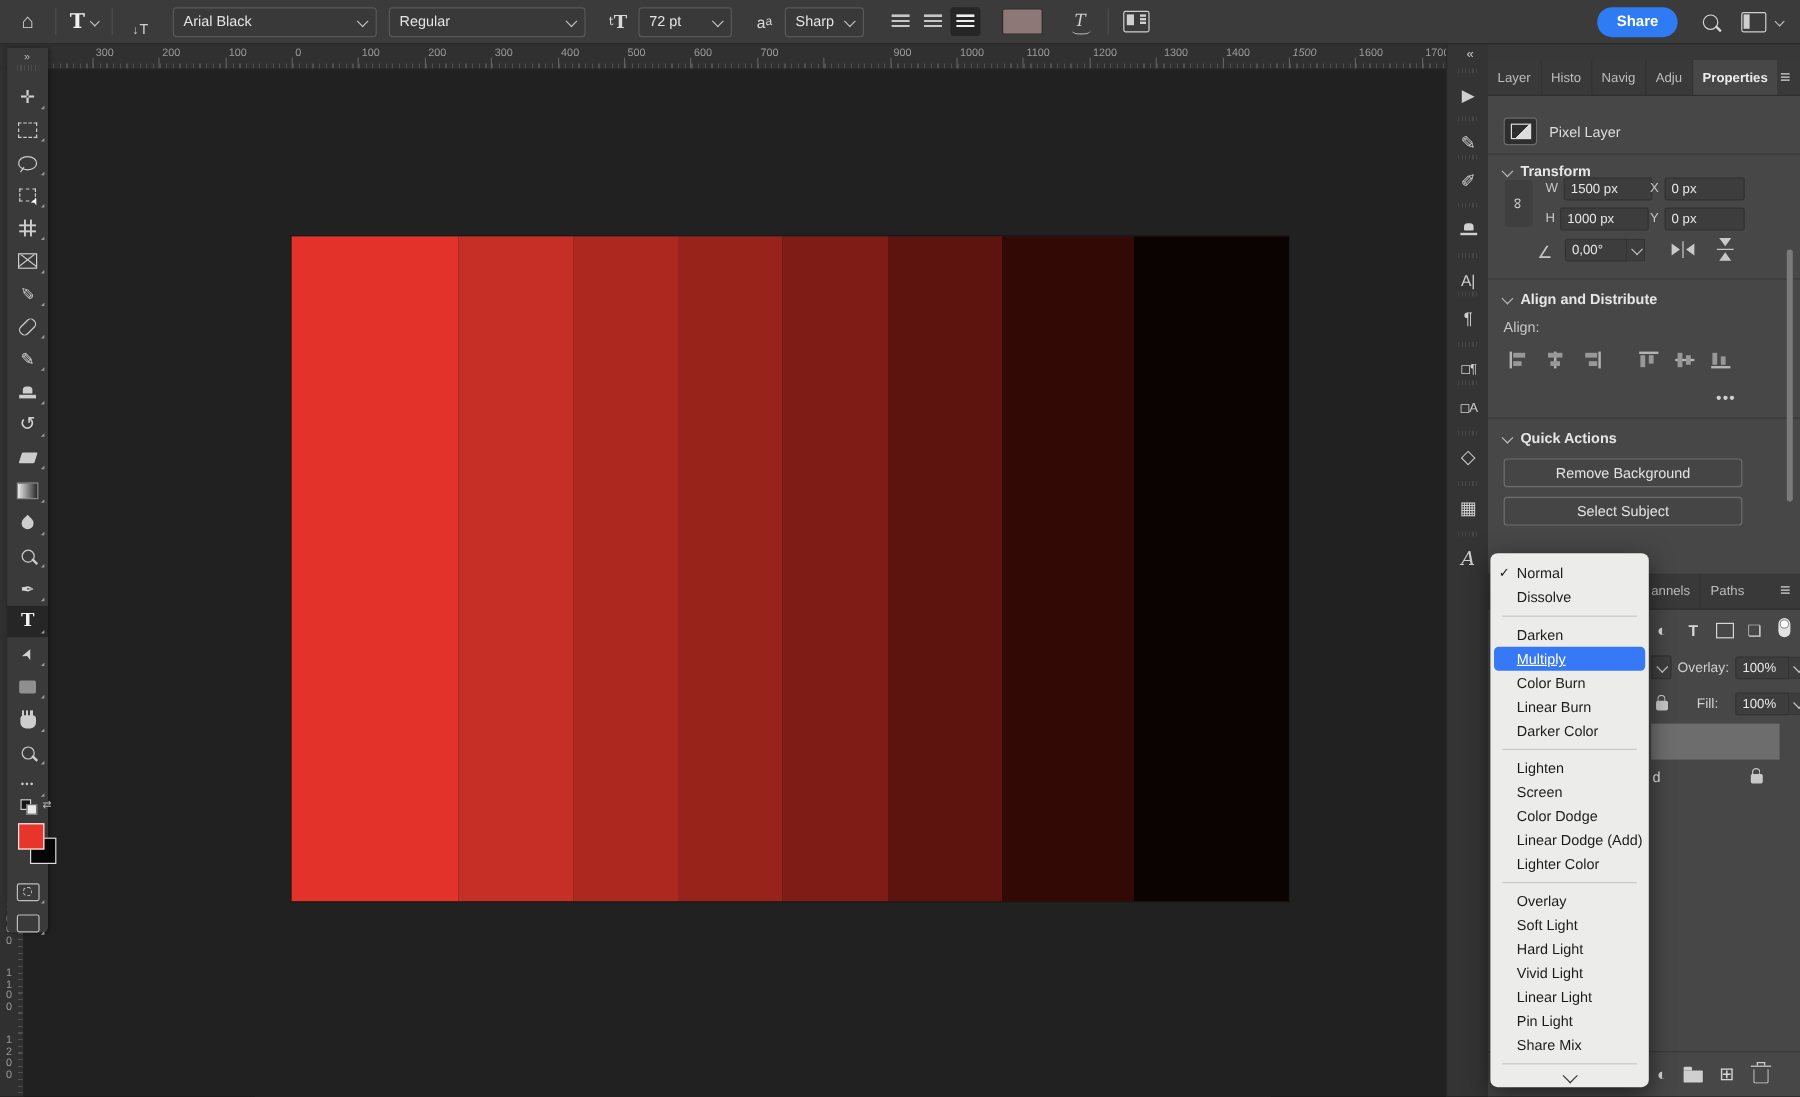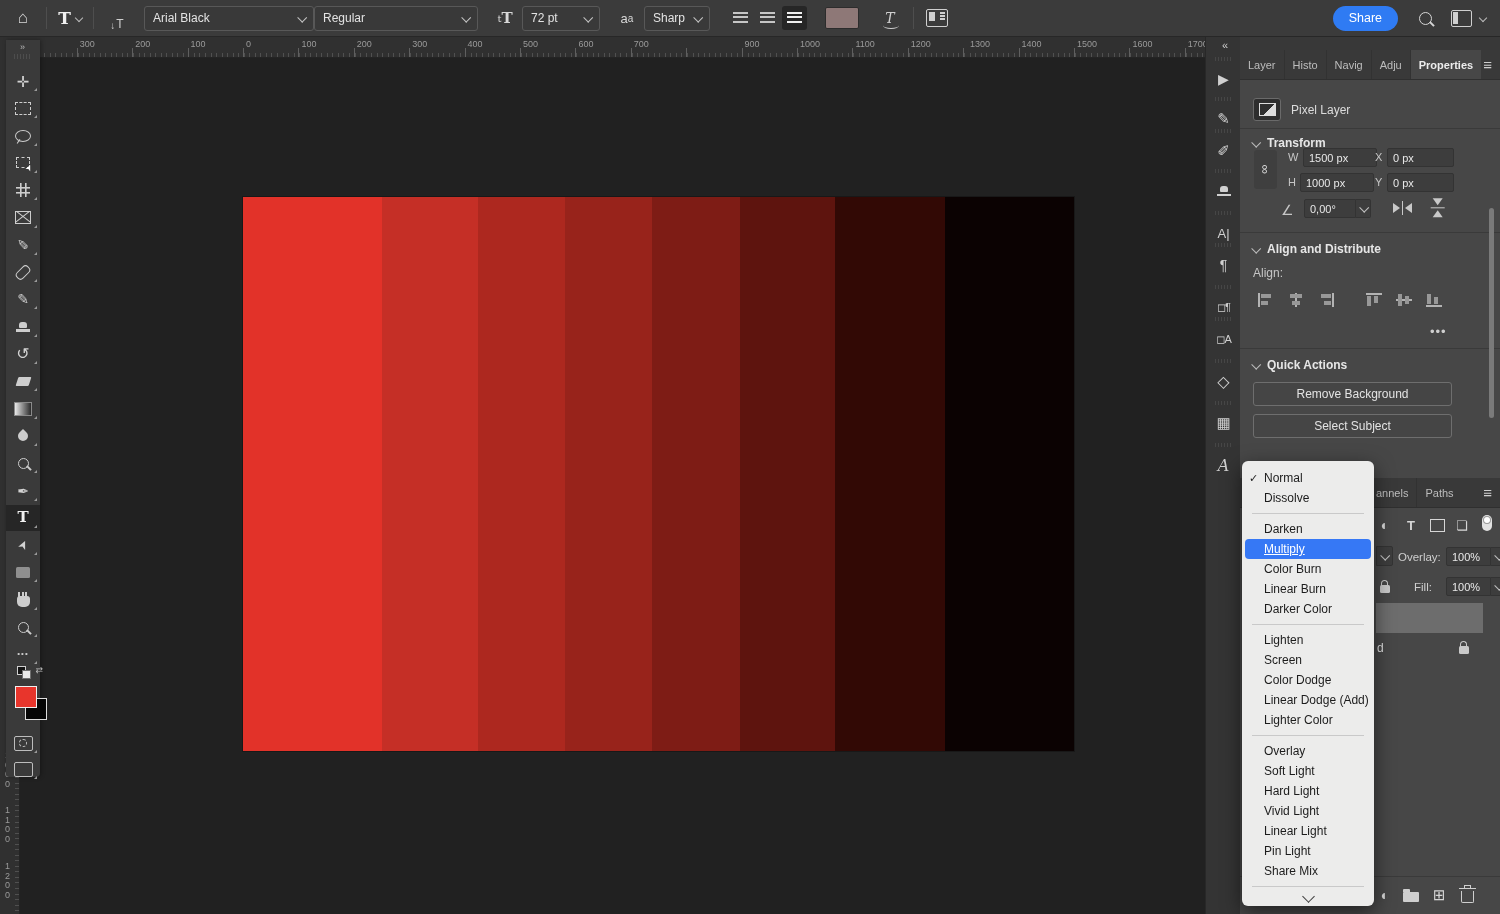--- a/index.html
+++ b/index.html
@@ -25,21 +25,21 @@
   .algn .bars{width:15px;height:13px}
   .algn .bars{background:repeating-linear-gradient(#c6c6c6 0 2px,transparent 2px 4.3px)}
   .algn.active{background:#262626}
   .algn.active .bars{background:repeating-linear-gradient(#efefef 0 2px,transparent 2px 4.3px)}
   .swatch{width:32px;height:20px;border-radius:2px;border:1px solid #2c2c2c}
   .warp{position:relative;font-family:"DejaVu Serif",serif;font-style:italic;font-size:14px;color:#cfcfcf}
   .warp::after{content:"";position:absolute;left:-2px;bottom:-3px;width:16px;height:6px;border-bottom:1.5px solid #cfcfcf;border-radius:50%}
   .panelsicon{width:20px;height:16px;border:1.5px solid #cfcfcf;border-radius:2px;position:relative}
   .panelsicon::before{content:"";position:absolute;left:2px;top:2px;width:6px;height:9px;background:#cfcfcf}
   .panelsicon::after{content:"";position:absolute;right:2px;top:2px;width:5px;height:2px;box-shadow:0 3px 0 #cfcfcf,0 6px 0 #cfcfcf;background:#cfcfcf}
-  .share{height:25px;padding:0 16px;border-radius:13px;background:#2f7bf3;color:#fff;font-size:12.5px;font-weight:normal;
+  .share{height:25px;padding:0 16px;border-radius:13px;background:#2f7bf3;color:#fff;font-size:12.5px;font-weight:bold;
          display:flex;align-items:center;margin-left:auto}
   .mag{width:11px;height:11px;border:1.8px solid #d6d6d6;border-radius:50%;position:relative}
   .mag::after{content:"";position:absolute;left:9px;top:10px;width:6px;height:1.8px;background:#d6d6d6;transform:rotate(45deg)}
   .wsicon{width:19px;height:15px;border:1.5px solid #cfcfcf;border-radius:2px;position:relative}
   .wsicon::before{content:"";position:absolute;left:1.5px;top:1.5px;bottom:1.5px;width:5px;background:#cfcfcf}
   
   .hruler{position:absolute;left:0;top:36px;width:1205px;height:21px;background:#303030;border-bottom:1px solid #242424;overflow:hidden;z-index:10}
   .hruler .ticks{position:absolute;left:0;right:0;bottom:0;height:4px;
     background:repeating-linear-gradient(90deg,#505050 0 1px,transparent 1px 5.54px)}
   .tickM{position:absolute;bottom:0;width:1px;height:9px;background:#5f5f5f}
@@ -201,21 +201,21 @@
     </div>
     <div class="sep"></div>
     <div class="obtn orient">
       <span class="ar">↓</span>
       <span>T</span>
     </div>
     <div class="fld" style="width:152px;margin-left:14px">
       <span>Arial Black</span>
       <span class="chev"></span>
     </div>
-    <div class="fld" style="width:146px;">
+    <div class="fld" style="width:146px;margin-left:10px">
       <span>Regular</span>
       <span class="chev"></span>
     </div>
     <div class="obtn tT" style="margin-left:14px">
       <span class="s1">t</span>
         <span class="s2">T</span>
     </div>
     <div class="fld" style="width:60px;margin-left:4px">
       <span>72 pt</span>
       <span class="chev"></span>
@@ -289,21 +289,21 @@
       <div class="rlabel" style="left: 800px;">1000</div>
       <div class="tickM" style="left: 852.4px;"></div>
       <div class="rlabel" style="left: 855.4px;">1100</div>
       <div class="tickM" style="left: 907.8px;"></div>
       <div class="rlabel" style="left: 910.8px;">1200</div>
       <div class="tickM" style="left: 963.2px;"></div>
       <div class="rlabel" style="left: 970px;">1300</div>
       <div class="tickM" style="left: 1018.6px;"></div>
       <div class="rlabel" style="left: 1021.6px;">1400</div>
       <div class="tickM" style="left: 1074px;"></div>
-      <div class="rlabel" style="left: 1077px;">1500</div>
+      <div class="rlabel" style="left: 1077px; font-style: italic;">1500</div>
       <div class="tickM" style="left: 1129.4px;"></div>
       <div class="rlabel" style="left: 1132.4px;">1600</div>
       <div class="tickM" style="left: 1184.8px;"></div>
       <div class="rlabel" style="left: 1187.8px;">1700</div>
     </div>
   <div class="vruler" id="vruler">
       <div class="ticks"></div>
       <div class="vlabel" style="top: 694px;">1
 0
 0

